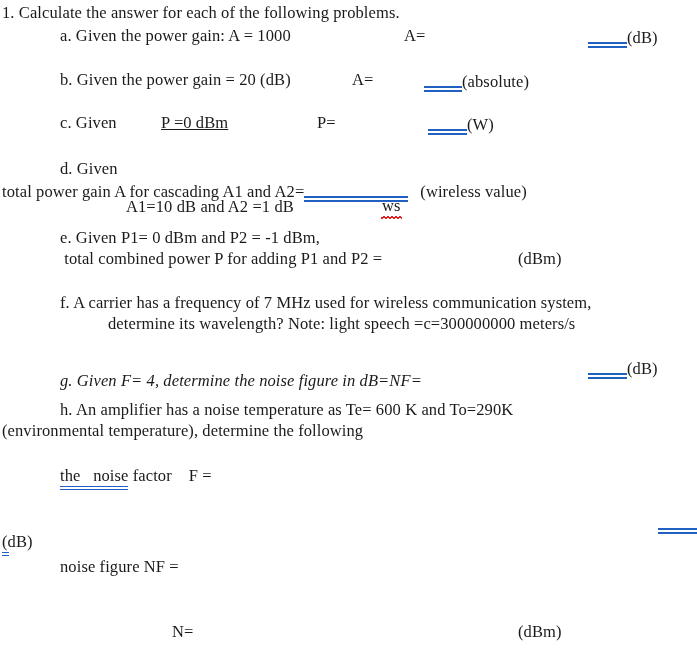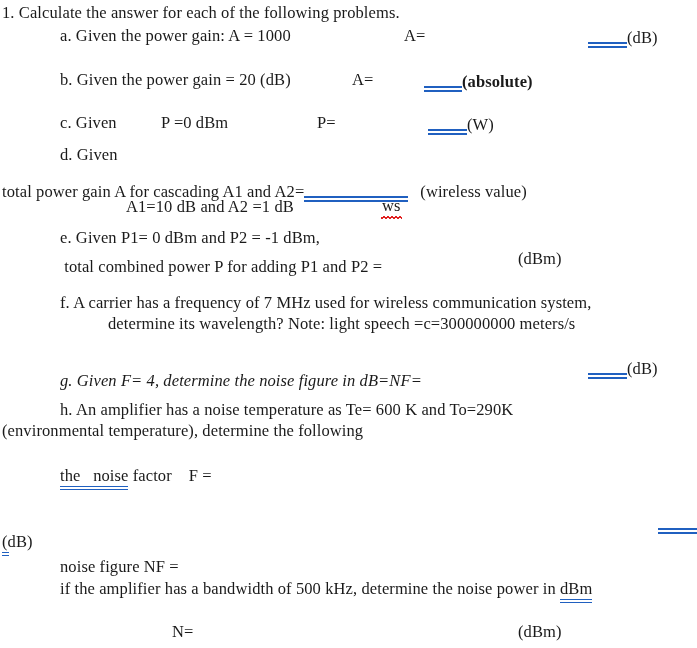--- a/index.html
+++ b/index.html
@@ -136,50 +136,49 @@
 <div class="page">
 
   <div class="line flush" style="top:3px;">1. Calculate the answer for each of the following problems.</div>
 
   <div class="line indent-a" style="top:26px;">a. Given the power gain: A = 1000</div>
   <div class="line" style="top:26px; left:404px;">A=</div>
   <div class="line" style="top:26px; left:588px;"><span class="blank blank-xs"></span><span>(dB)</span></div>
 
   <div class="line indent-a" style="top:70px;">b. Given the power gain = 20 (dB)</div>
   <div class="line" style="top:70px; left:352px;">A=</div>
-  <div class="line" style="top:70px; left:424px;font-weight:bold;"><span class="blank blank-sm"></span><span>(absolute)</span></div>
+  <div class="line" style="top:70px; left:424px;"><span class="blank blank-sm"></span><span>(absolute)</span></div>
 
   <div class="line indent-a" style="top:113px;">c. Given</div>
-  <div class="line" style="top:113px; left:161px;">P =0 dBm</div>
+  <div class="line" style="top:113px; left:161px;text-decoration:underline;">P =0 dBm</div>
   <div class="line" style="top:113px; left:317px;">P=</div>
   <div class="line" style="top:113px; left:428px;"><span class="blank blank-xs"></span><span>(W)</span></div>
 
-  <div class="line indent-a" style="top:145px;">d. Given</div>
+  <div class="line indent-a" style="top:159px;">d. Given</div>
   <div class="line" style="top:159px; left:126px;margin-top:38px;">A1=10 dB and A2 =1 dB</div>
   <div class="line" style="top:159px; left:382px;"><span class="spell-error">ws</span></div>
 
   <div class="line flush" style="top:180px;"><span>total power gain A for cascading A1 and A2=</span><span class="blank blank-lg"></span><span class="spacer" style="width:12px;"></span><span>(wireless value)</span></div>
 
   <div class="line indent-a" style="top:228px;text-align:right;">e. Given P1= 0 dBm and P2 = -1 dBm,</div>
-  <div class="line indent-a" style="top:257px;"> total combined power P for adding P1 and P2 =</div>
+  <div class="line indent-a" style="top:249px;"> total combined power P for adding P1 and P2 =</div>
   <div class="line" style="top:249px; left:518px;">(dBm)</div>
 
   <div class="line indent-a" style="top:293px;">f. A carrier has a frequency of 7 MHz used for wireless communication system,</div>
   <div class="line indent-a" style="top:314px;margin-left:48px;">determine its wavelength? Note: light speech =c=300000000 meters/s</div>
 
   <div class="line indent-a" style="top:371px;font-style:italic;">g. Given F= 4, determine the noise figure in dB=NF=</div>
   <div class="line" style="top:357px; left:588px;"><span class="blank blank-xs"></span><span>(dB)</span></div>
 
   <div class="line indent-a" style="top:400px;">h. An amplifier has a noise temperature as Te= 600 K and To=290K</div>
   <div class="line indent-a" style="top:466px;"><span class="uline-blue">the   noise</span><span> factor    F =</span></div>
 
   <div class="line flush" style="top:421px;">(environmental temperature), determine the following</div>
 
   <div class="line indent-a" style="top:511px;margin-top:46px;">noise figure NF =</div>
   <div class="rule-float" style="top:528px; left:658px;"></div>
   <div class="line flush" style="top:532px;"><span class="tick-blue">(dB)</span></div>
 
-  <div class="line indent-a" style="top:579px;"><span>if the amplifier has a bandwidth of 500 kHz, determine the noise power in </span><span class="uline-blue">dBm</span></div>
 
   <div class="line" style="top:622px; left:172px;">N=</div>
   <div class="line" style="top:622px; left:518px;">(dBm)</div>
 
 </div>
 
 </body></html>

